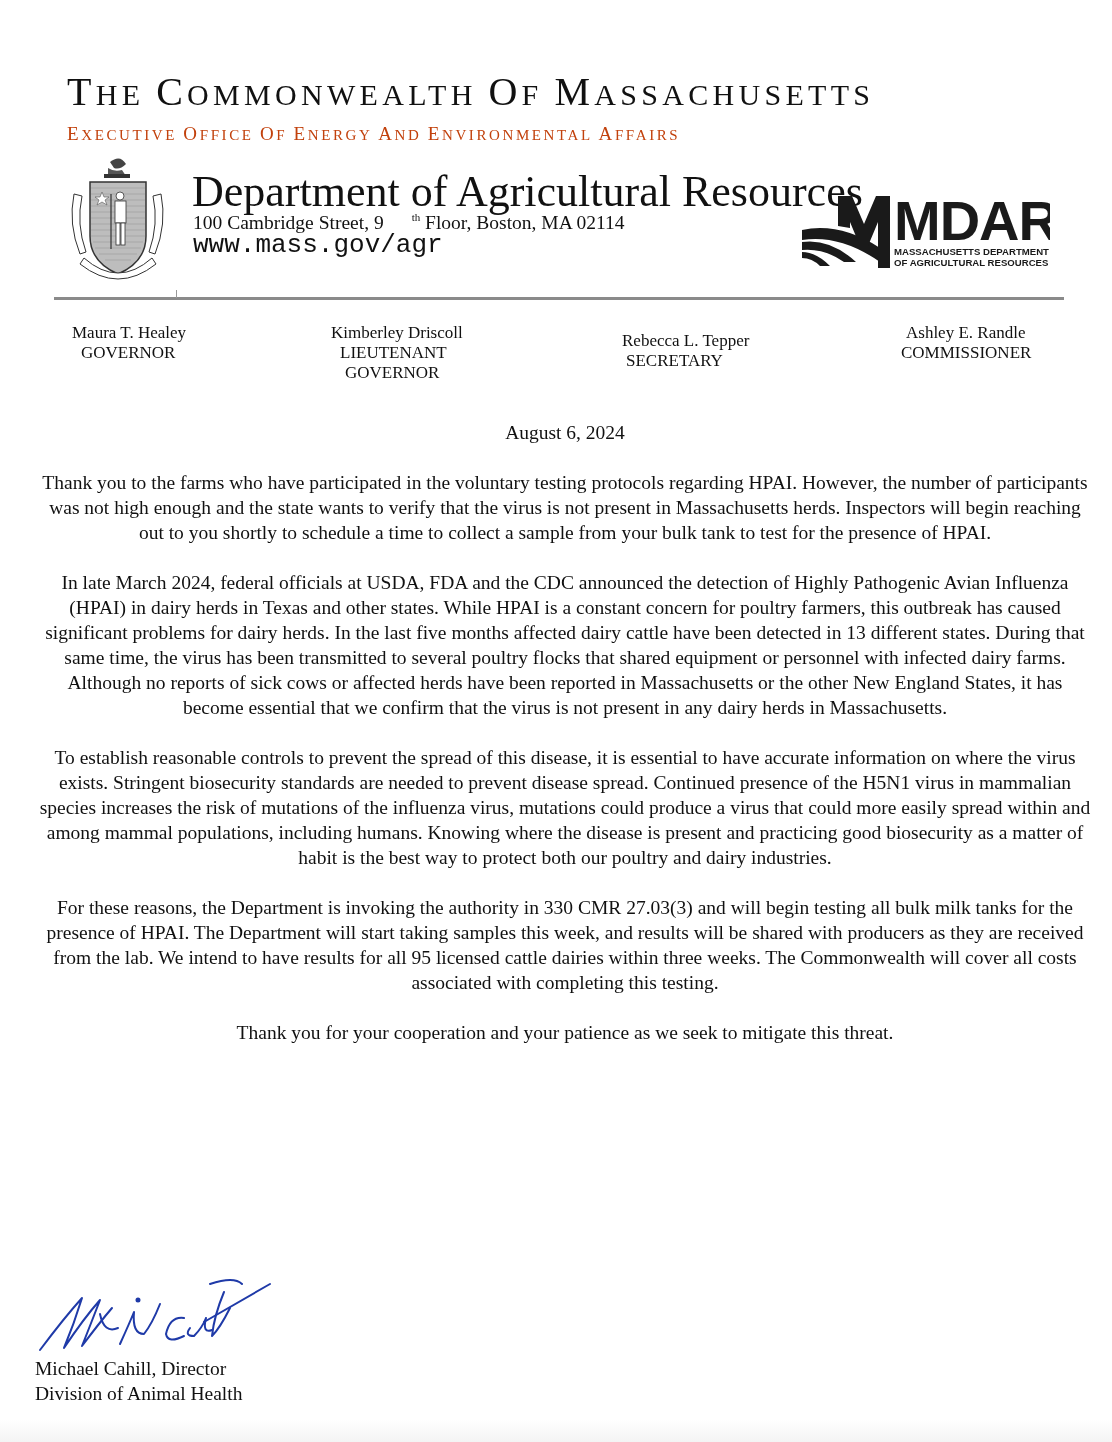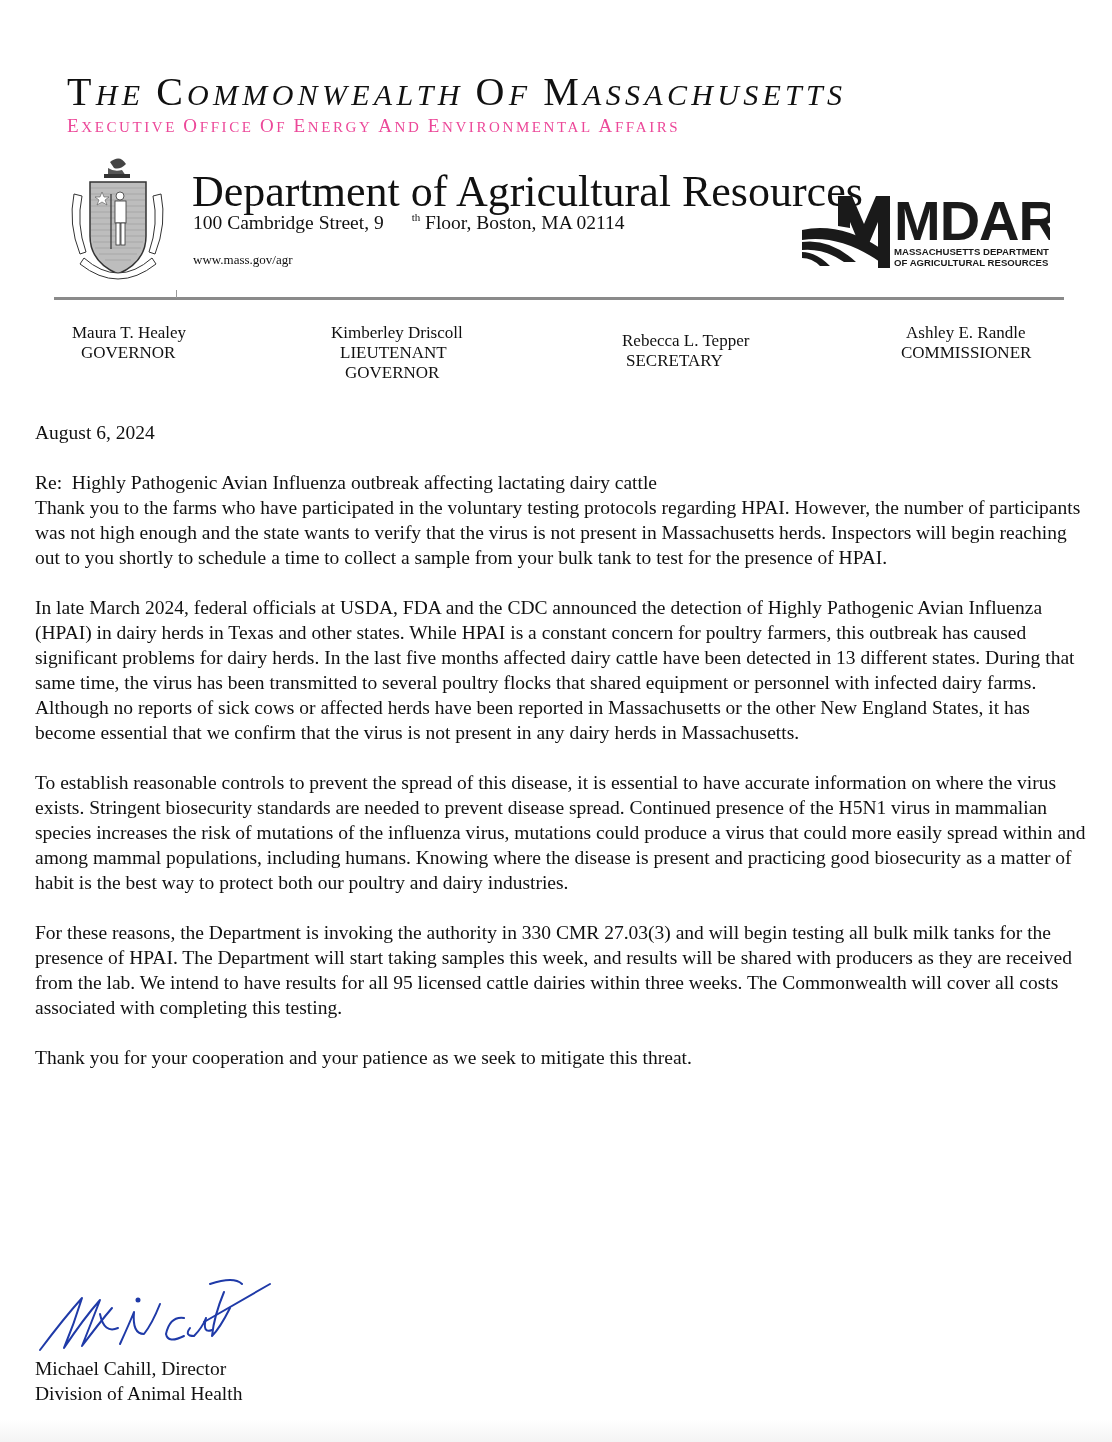--- a/index.html
+++ b/index.html
@@ -7,42 +7,42 @@
   body { position: relative; font-family: "Liberation Serif", "DejaVu Serif", serif; color: #111; }
 
   .abs { position: absolute; }
 
   
   .commonwealth {
     left: 67px; top: 72px;
     font-size: 40px; letter-spacing: 4.3px; white-space: nowrap; color: #111;
     line-height: 1;
   }
-  .commonwealth .sc { font-size: 30px; font-style: italic; }
+  .commonwealth .sc { font-size: 30px; }
   .exec-office {
-    left: 67px; top: 116px;
-    font-size: 19px; letter-spacing: 2.6px; white-space: nowrap; color: #ec4899;
+    left: 67px; top: 124px;
+    font-size: 19px; letter-spacing: 2.6px; white-space: nowrap; color: #c2410c;
     line-height: 1;
   }
   .exec-office .sc { font-size: 15px; }
 
   .seal { left: 60px; top: 154px; width: 115px; height: 135px; }
 
   .dept-name {
     left: 192px; top: 170px;
     font-size: 44px; white-space: nowrap; line-height: 1;
   }
   .dept-address {
     left: 193px; top: 212px;
     font-size: 19.5px; white-space: nowrap; line-height: 1;
   }
   .dept-address sup { font-size: 11px; vertical-align: 8px; margin-left: 28px; }
   .dept-web {
-    left: 193px; top: 253px;
-    font-size: 13px; white-space: nowrap; line-height: 1;
+    left: 193px; top: 232px;
+    font-size: 26px; white-space: nowrap; line-height: 1; font-family: Liberation Mono, monospace;
   }
 
   .mdar-logo { left: 800px; top: 188px; width: 250px; height: 82px; }
 
   .rule {
     left: 54px; top: 297px; width: 1010px; height: 3px; background: #8a8a8a;
   }
   .rule-tick { left: 176px; top: 290px; width: 1px; height: 8px; background: #999; }
 
   
@@ -53,21 +53,21 @@
   .off-2 { left: 331px; }
   .off-2 .title { padding-left: 9px; width: 140px; white-space: normal; }
   .off-2 .title2 { display:block; padding-left: 14px; }
   .off-3 { left: 622px; margin-top: 8px; }
   .off-3 .title { padding-left: 4px; }
   .off-4 { left: 906px; }
   .off-4 .title { margin-left: -5px; }
 
   
   .letter { left: 35px; top: 420px; width: 1060px; font-size: 19.5px; line-height: 25px; color: #111; }
-  .letter p { margin: 0; }
+  .letter p { margin: 0; text-align: center; }
   .date-line { margin-bottom: 25px !important; }
   .to-line, .re-line { white-space: pre; }
   .salutation { margin-top: 25px !important; margin-bottom: 25px !important; }
   .para { margin-bottom: 25px !important; text-align: left; }
   .closing { margin-bottom: 0; }
 
   .signature { left: 34px; top: 1278px; width: 240px; height: 80px; }
   .sig-name { left: 35px; top: 1356px; font-size: 19.5px; line-height: 25px; white-space: nowrap; }
   .sig-div { left: 35px; top: 1381px; font-size: 19.5px; line-height: 25px; white-space: nowrap; }
 
@@ -158,21 +158,20 @@
   <span>Rebecca L. Tepper</span>
   <span class="title">SECRETARY</span>
 </div>
 <div class="abs official off-4">
   <span>Ashley E. Randle</span>
   <span class="title">COMMISSIONER</span>
 </div>
 
 <div class="abs letter">
   <p class="date-line">August 6, 2024</p>
-  <p class="re-line">Re:  Highly Pathogenic Avian Influenza outbreak affecting lactating dairy cattle</p>
   <p class="para">Thank you to the farms who have participated in the voluntary testing protocols regarding HPAI. However, the number of participants was not high enough and the state wants to verify that the virus is not present in Massachusetts herds. Inspectors will begin reaching out to you shortly to schedule a time to collect a sample from your bulk tank to test for the presence of HPAI.</p>
   <p class="para">In late March 2024, federal officials at USDA, FDA and the CDC announced the detection of Highly Pathogenic Avian Influenza (HPAI) in dairy herds in Texas and other states.  While HPAI is a constant concern for poultry farmers, this outbreak has caused significant problems for dairy herds.  In the last five months affected dairy cattle have been detected in 13 different states. During that same time, the virus has been transmitted to several poultry flocks that shared equipment or personnel with infected dairy farms.  Although no reports of sick cows or affected herds have been reported in Massachusetts or the other New England States, it has become essential that we confirm that the virus is not present in any dairy herds in Massachusetts.</p>
   <p class="para">To establish reasonable controls to prevent the spread of this disease, it is essential to have accurate information on where the virus exists.  Stringent biosecurity standards are needed to prevent disease spread. Continued presence of the H5N1 virus in mammalian species increases the risk of mutations of the influenza virus, mutations could produce a virus that could more easily spread within and among mammal populations, including humans.  Knowing where the disease is present and practicing good biosecurity as a matter of habit is the best way to protect both our poultry and dairy industries.</p>
   <p class="para">For these reasons, the Department is invoking the authority in 330 CMR 27.03(3) and will begin testing all bulk milk tanks for the presence of HPAI.  The Department will start taking samples this week, and results will be shared with producers as they are received from the lab.  We intend to have results for all 95 licensed cattle dairies within three weeks.  The Commonwealth will cover all costs associated with completing this testing.</p>
   <p class="closing">Thank you for your cooperation and your patience as we seek to mitigate this threat.</p>
 </div>
 
 <div class="abs signature">
   <svg width="240" height="80" viewBox="0 0 240 80" fill="none" stroke="#1f3aa8" stroke-width="2" stroke-linecap="round" stroke-linejoin="round">
     <path d="M6 72 Q30 40 48 20 Q40 46 30 70 Q50 40 66 22 Q56 48 48 68 Q66 44 78 30"></path>

